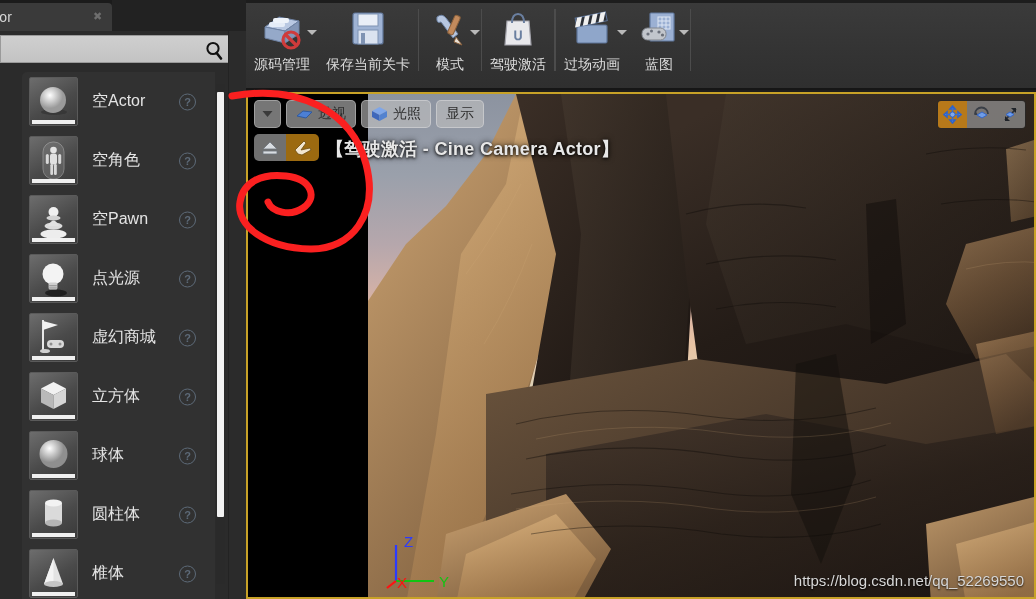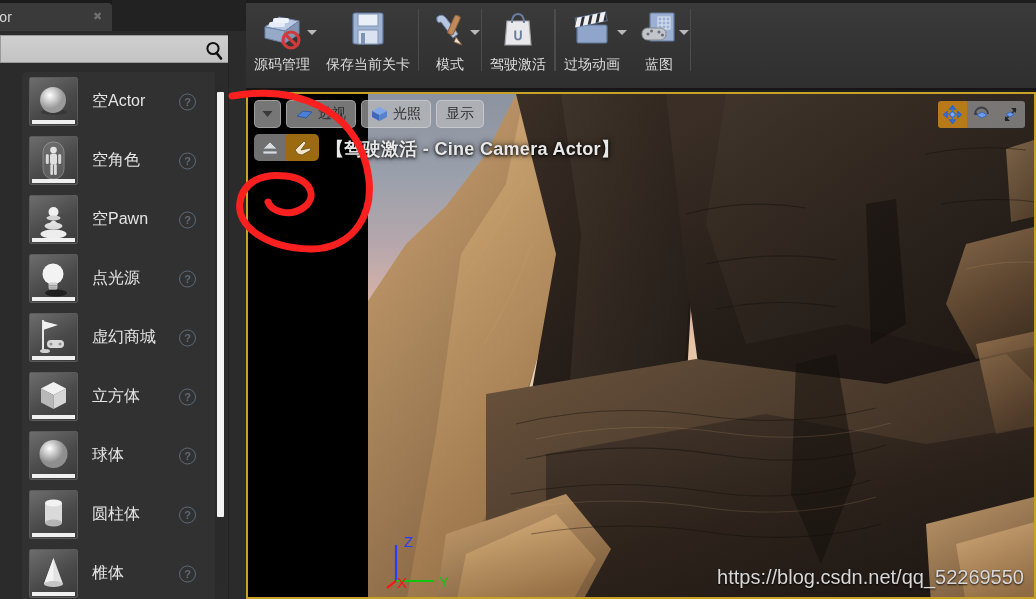--- a/index.html
+++ b/index.html
@@ -256,21 +256,21 @@
   .tf-btn {
     width: 29px; height: 100%;
     display: flex; align-items: center; justify-content: center;
     background: rgba(150,150,150,.72);
   }
   .tf-btn.active { background: #b7791a; }
 
   
   #watermark {
     position: absolute; right: 10px; bottom: 8px;
-    color: #d8d8d8; font-size: 20px;
+    color: #d8d8d8; font-size: 15px;
     text-shadow: 0 1px 2px rgba(0,0,0,.9);
     z-index: 9;
   }
 
   
   #annotation {
     position: absolute; left: 0; top: 0;
     width: 1036px; height: 599px;
     pointer-events: none; z-index: 50;
   }

